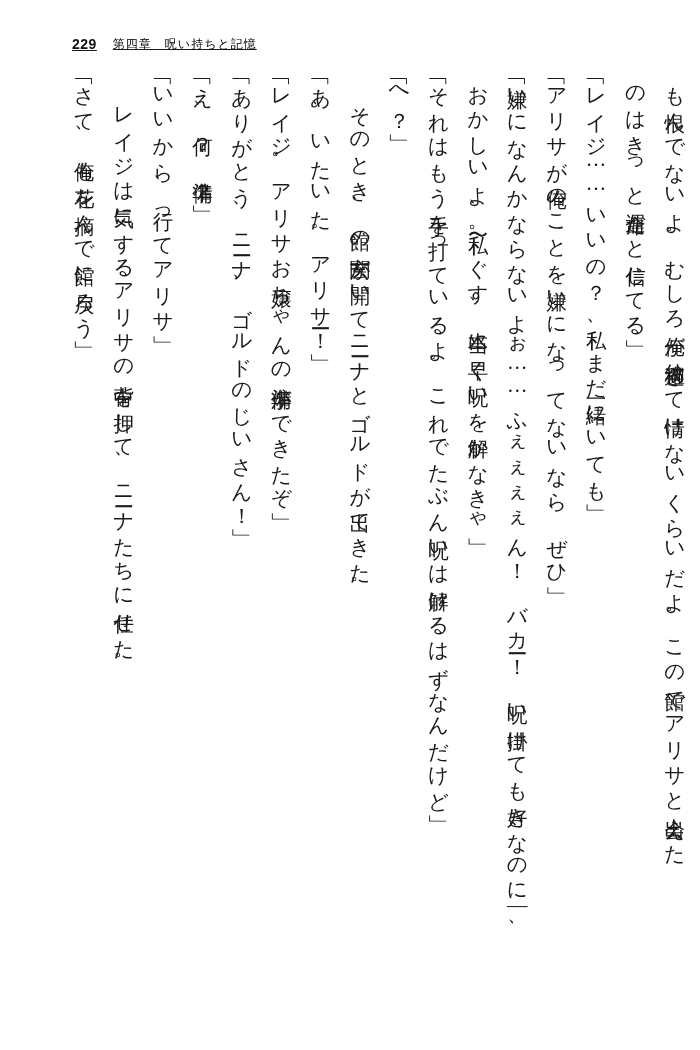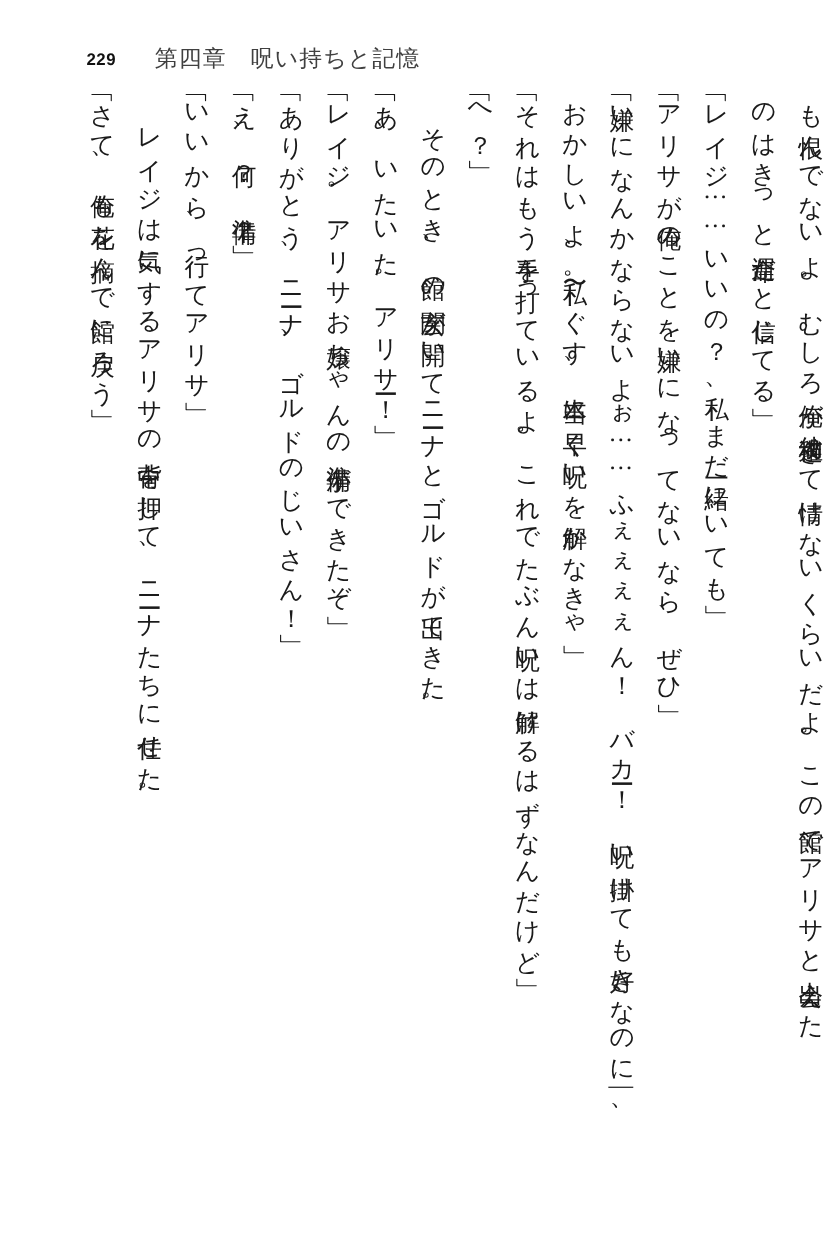--- a/index.html
+++ b/index.html
@@ -19,35 +19,36 @@
     overflow: hidden;
     box-sizing: border-box;
   }
 
   
   .header {
     position: absolute;
     top: 36px;
     left: 72px;
     display: flex;
-    align-items: center;
-    gap: 32px;
+    align-items: flex-start;
+    gap: 16px;
     white-space: nowrap;
+    text-decoration: underline;
   }
   .header .folio {
     font-family: "Liberation Sans", "DejaVu Sans", sans-serif;
     font-weight: bold;
     font-size: 14px;
     letter-spacing: 0.5px;
     color: #111;
   }
   .header .chapter {
     font-family: "Liberation Sans", "DejaVu Sans", sans-serif;
-    font-size: 19px;
-    color: #404040;
+    font-size: 12px;
+    color: #000000;
     letter-spacing: 1px;
   }
 
   
   .body-area {
     position: absolute;
     top: 72px;
     right: 40px;
     bottom: 46px;
     left: 64px;

